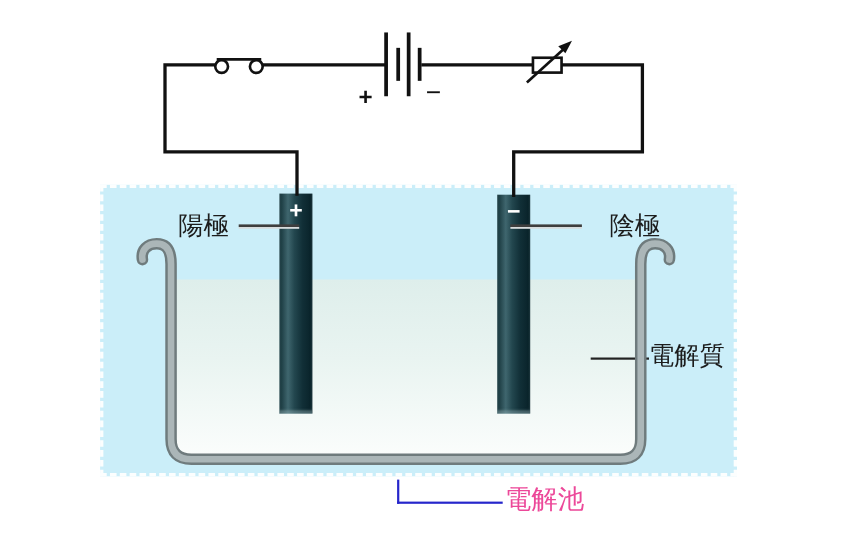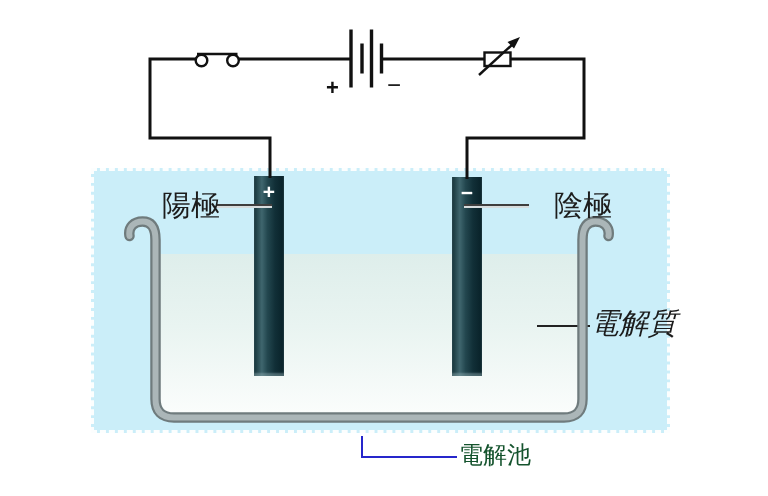--- a/index.html
+++ b/index.html
@@ -34,25 +34,25 @@
     margin-top:5px;letter-spacing:0;
   }
   #anode{left:254px;top:176px;height:200px;}
   #cathode{left:452px;top:177px;height:199px;}
   
   .lead3d{height:4px;background:linear-gradient(180deg,#3e3e3e 0%,#3e3e3e 50%,#d7dcdd 50%,#d7dcdd 100%);}
   #anode-lead{left:217px;top:204px;width:55px;}
   #cathode-lead{left:464px;top:204px;width:65px;}
   #electrolyte-lead{left:537px;top:325px;width:53px;height:2px;background:#222222;}
   
-  .lbl{color:#1c1c1c;font-size:29px;line-height:24px;white-space:nowrap;}
+  .lbl{color:#1c1c1c;font-size:23px;line-height:24px;white-space:nowrap;}
   #anode-label{left:162px;top:193px;}
   #cathode-label{left:554px;top:193px;}
-  #electrolyte-label{left:590px;top:311px;font-style:italic;}
-  #cell-label{left:459px;top:442px;color:#14532d;font-size:24px;line-height:26px;}
+  #electrolyte-label{left:590px;top:311px;}
+  #cell-label{left:459px;top:442px;color:#ec4899;font-size:24px;line-height:26px;}
   
   .pol{color:#111111;font-size:22px;font-weight:bold;line-height:22px;}
   #battery-plus{left:326px;top:77px;}
   #battery-minus{left:387px;top:74px;font-weight:normal;font-size:24px;}
   
   .bracket{background:#2626cb;}
   #bracket-v{left:361px;top:436px;width:2px;height:22px;}
   #bracket-h{left:361px;top:456px;width:96px;height:2px;}
 </style>
 </head>

